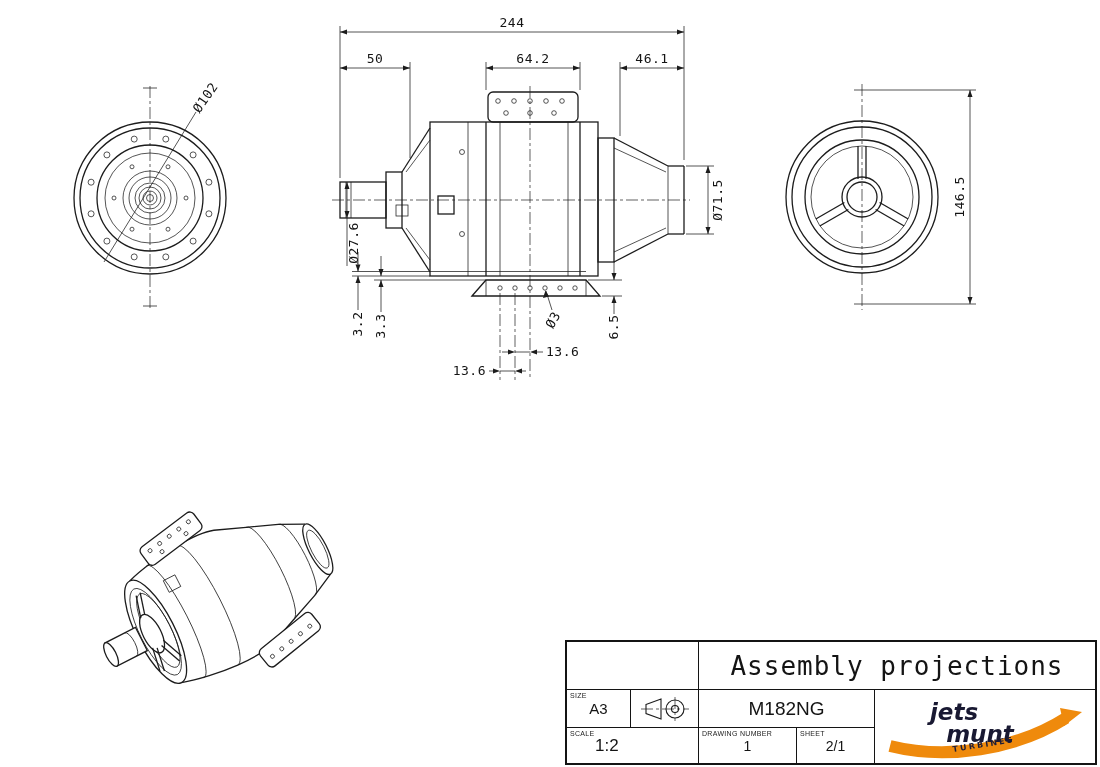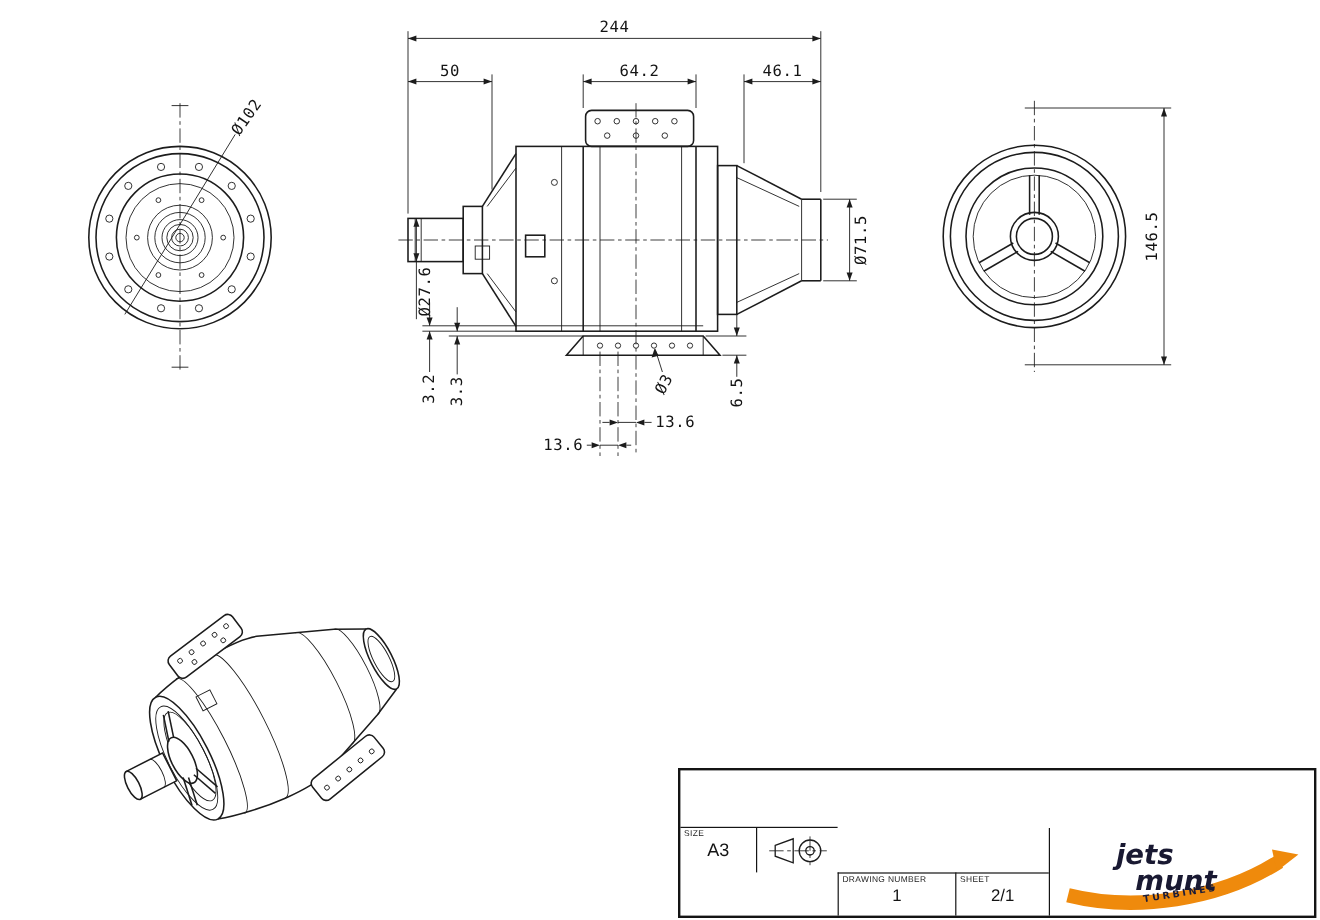--- a/index.html
+++ b/index.html
@@ -290,47 +290,53 @@
     </g>
     <rect class="obj wfill" x="-120" y="-13" width="34" height="26"></rect>
     <ellipse class="obj wfill" cx="-120" cy="0" rx="5" ry="13"></ellipse>
     <path class="thin" d="M -98,-13 A 4.5 13 0 0 1 -98,13"></path>
     <rect class="thin" x="-40" y="-42" width="13" height="13"></rect>
   </g>
 </svg>
 
 <div class="titleblock">
   <div class="tb cell-empty bb"></div>
+  <div class="tb tb-title bb bl">Assembly projections</div>
 
   <div class="tb cell-size">
     <span class="tb-label">SIZE</span>
     <span>A3</span>
   </div>
 
   <div class="tb cell-symbol bl">
     <svg width="52" height="30" viewBox="0 0 52 30">
       <line class="cl" x1="2" y1="15" x2="50" y2="15"></line>
       <path class="thin" d="M 7,10.5 L 22,5 L 22,25 L 7,19.5 Z" style="stroke-width:1.1"></path>
       <circle class="thin" cx="36" cy="15" r="9" style="stroke-width:1.1"></circle>
       <circle class="thin" cx="36" cy="15" r="3.5" style="stroke-width:1.1"></circle>
       <line class="cl" x1="36" y1="3" x2="36" y2="27"></line>
     </svg>
   </div>
 
+  <div class="tb cell-model bl">M182NG</div>
 
   <div class="tb cell-logo bl">
     <svg width="219" height="73" viewBox="0 0 219 73">
       <path d="M 14,56 C 70,70 140,60 190,28" fill="none" stroke-width="12" stroke="#EF8A0C"></path>
       <polygon points="206,22 184,18 188,36" fill="#EF8A0C"></polygon>
       <text class="logo-word" x="78" y="30" text-anchor="middle">jets</text>
       <text class="logo-word" x="104" y="52" text-anchor="middle">munt</text>
       <text class="logo-tag" transform="translate(108,57) rotate(-9)" text-anchor="middle">TURBINES</text>
     </svg>
   </div>
 
+  <div class="tb cell-scale bt">
+    <span class="tb-label">SCALE</span>
+    <span>1:2</span>
+  </div>
 
   <div class="tb cell-dwg bt bl">
     <span class="tb-label">DRAWING NUMBER</span>
     <span>1</span>
   </div>
 
   <div class="tb cell-sheet bt bl">
     <span class="tb-label">SHEET</span>
     <span>2/1</span>
   </div>

